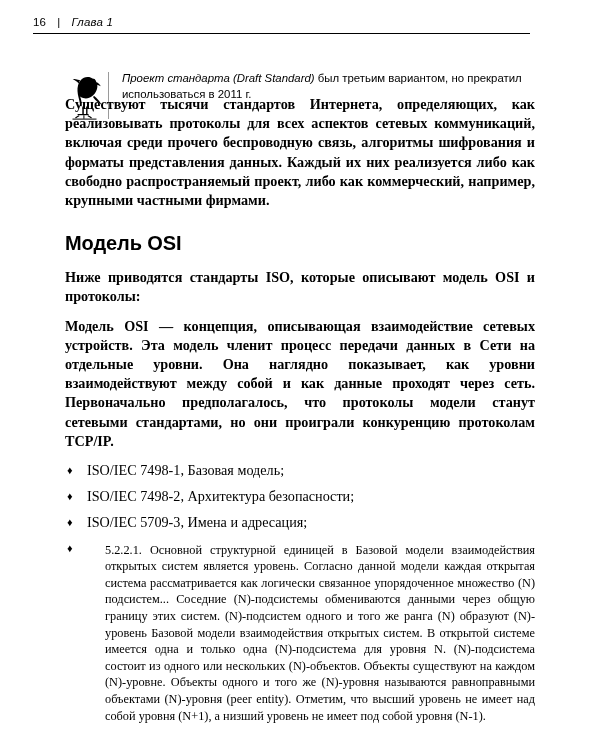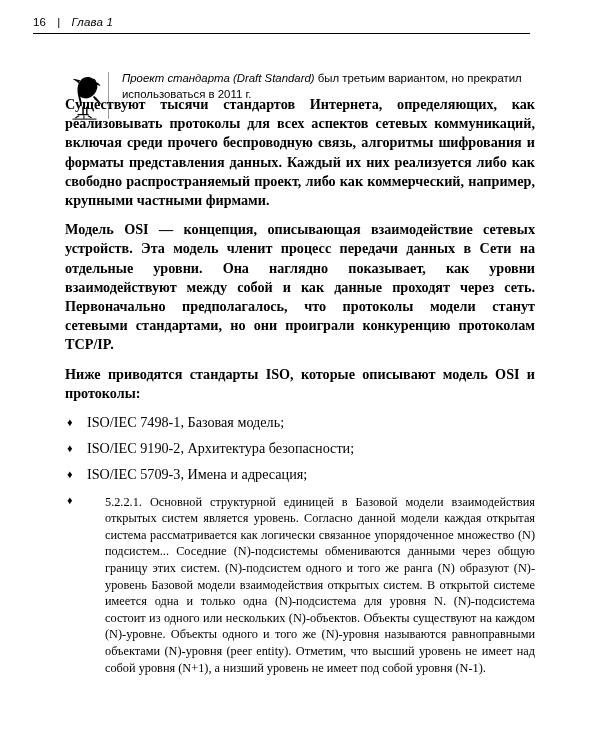--- a/index.html
+++ b/index.html
@@ -210,33 +210,34 @@
     <div class="callout-text">
       <span class="lead">Проект стандарта (Draft Standard)</span><span> был третьим вариантом, но прекратил использоваться в 2011 г.</span>
     </div>
   </div>
 
   <div class="body">
 
     <p class="para">Существуют тысячи стандартов Интернета, определяющих, как реализовывать протоколы для всех аспектов сетевых коммуникаций, включая среди прочего беспроводную связь, алгоритмы шифрования и форматы представления данных. Каждый их них реализуется либо как свободно распространяемый проект, либо как коммерческий, например, крупными частными фирмами.</p>
 
 
+    <h2 class="section-title">Модель OSI</h2>
+
+    <p class="para">Ниже приводятся стандарты ISO, которые описывают модель OSI и протоколы:</p>
 
     <p class="para">Модель OSI — концепция, описывающая взаимодействие сетевых устройств. Эта модель членит процесс передачи данных в Сети на отдельные уровни. Она наглядно показывает, как уровни взаимодействуют между собой и как данные проходят через сеть. Первоначально предполагалось, что протоколы модели станут сетевыми стандартами, но они проиграли конкуренцию протоколам TCP/IP.</p>
 
-    <p class="para">Ниже приводятся стандарты ISO, которые описывают модель OSI и протоколы:</p>
-
     <ul class="std-list">
       <li>
         <span class="bullet">♦</span>
         <span>ISO/IEC 7498-1, Базовая модель;</span>
       </li>
       <li>
         <span class="bullet">♦</span>
-        <span>ISO/IEC 9190-2, Архитектура безопасности;</span>
+        <span>ISO/IEC 7498-2, Архитектура безопасности;</span>
       </li>
       <li>
         <span class="bullet">♦</span>
         <span>ISO/IEC 5709-3, Имена и адресация;</span>
       </li>
       <li>
         <span class="bullet">♦</span>
       </li>
     </ul>
 

